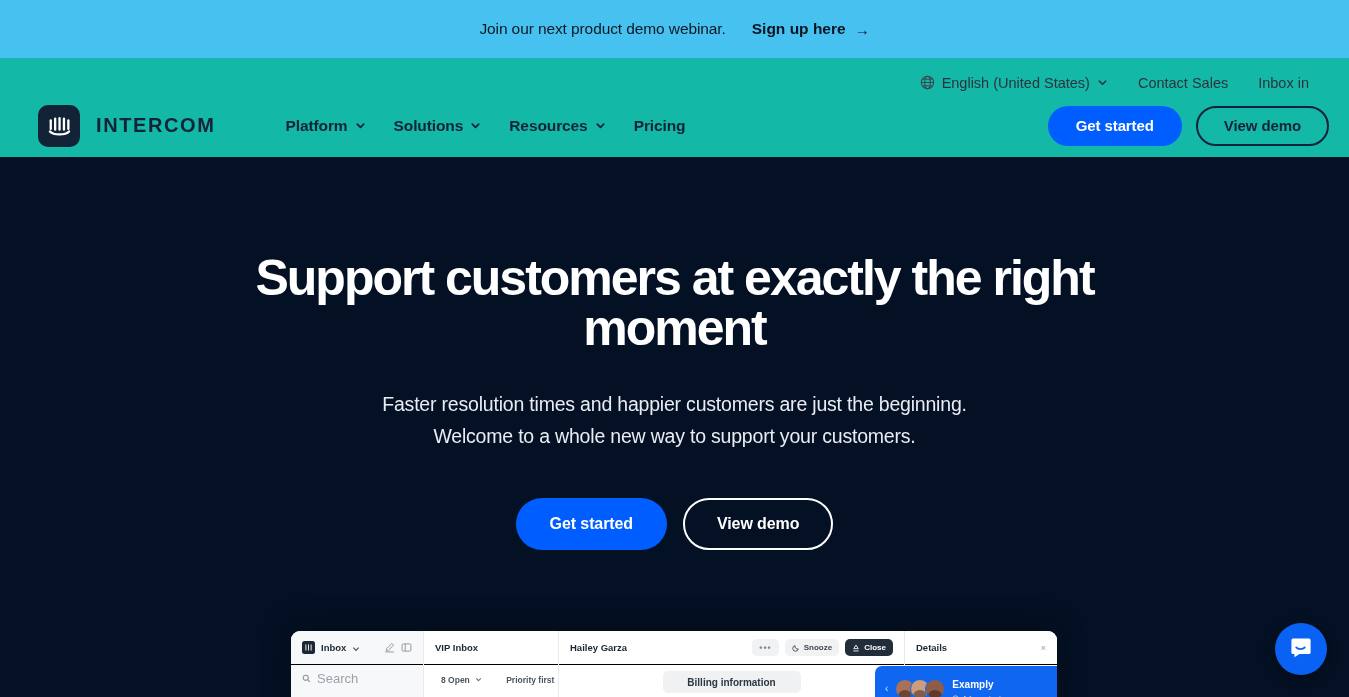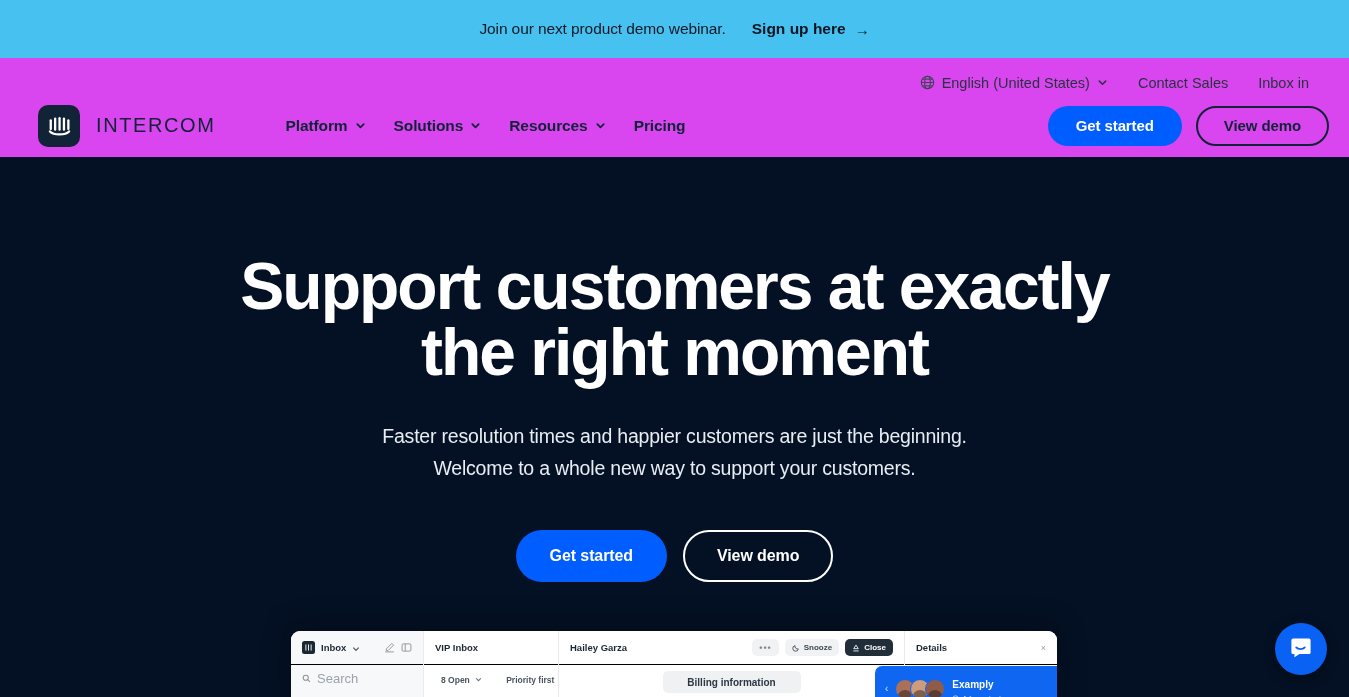--- a/index.html
+++ b/index.html
@@ -32,21 +32,21 @@
     display: inline-flex;
     align-items: center;
     gap: 9px;
     text-decoration: none;
     cursor: pointer;
   }
   .banner-cta .arrow { font-size: 15px; line-height: 1; display: inline-block; }
 
   
   .header {
-    background: #d946ef;
+    background: #14b8a6;
     height: 99px;
     position: relative;
   }
   .utility-row {
     display: flex;
     justify-content: flex-end;
     align-items: center;
     gap: 30px;
     padding: 13px 40px 0 0;
     height: 36px;
@@ -83,21 +83,21 @@
     text-decoration: none;
   }
   .logo-mark {
     width: 42px; height: 42px;
     background: #122338;
     border-radius: 10px;
     display: flex; align-items: center; justify-content: center;
   }
   .brand-name {
     font-size: 20px;
-    font-weight: 400;
+    font-weight: 700;
     letter-spacing: 1.6px;
     color: #122338;
   }
   .main-nav { display: flex; align-items: center; gap: 28px; padding-left: 40px; }
   .nav-item {
     display: flex; align-items: center; gap: 7px;
     font-size: 15.5px; font-weight: 700;
     color: #122338;
     text-decoration: none;
     cursor: pointer;
@@ -126,21 +126,21 @@
   
   .hero {
     background: #041124;
     height: 540px;
     position: relative;
     overflow: hidden;
     text-align: center;
   }
   .hero-title {
     color: #FFFFFF;
-    font-size: 66px;
+    font-size: 50px;
     font-weight: 700;
     line-height: 1.0;
     letter-spacing: -2px;
     max-width: 960px;
     margin: 96px auto 0;
   }
   .hero-sub {
     color: #E8EDF3;
     font-size: 19.5px;
     line-height: 1.62;

